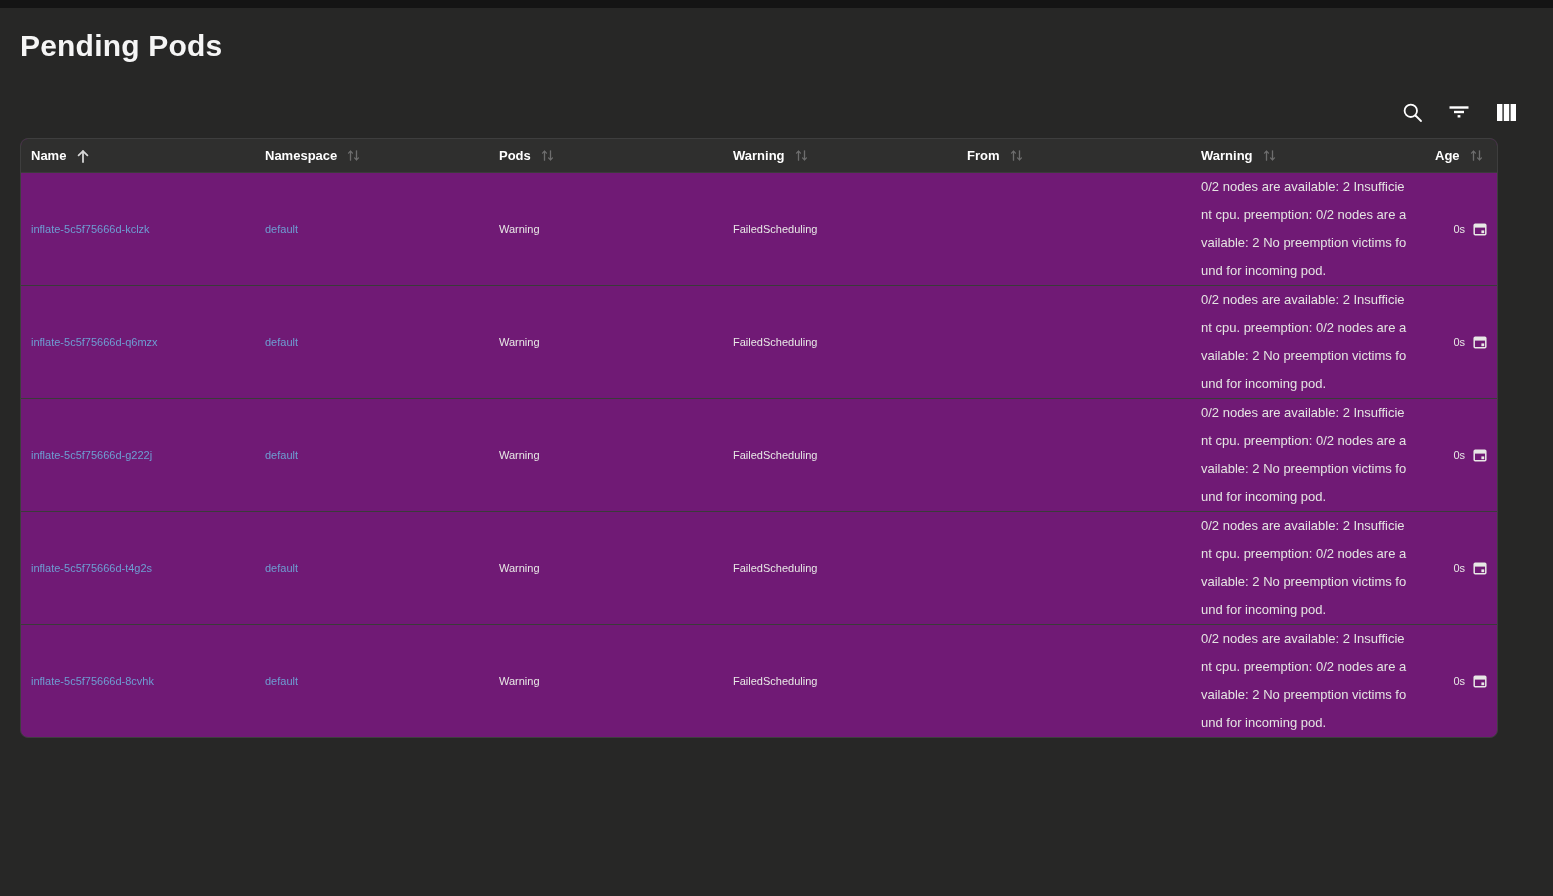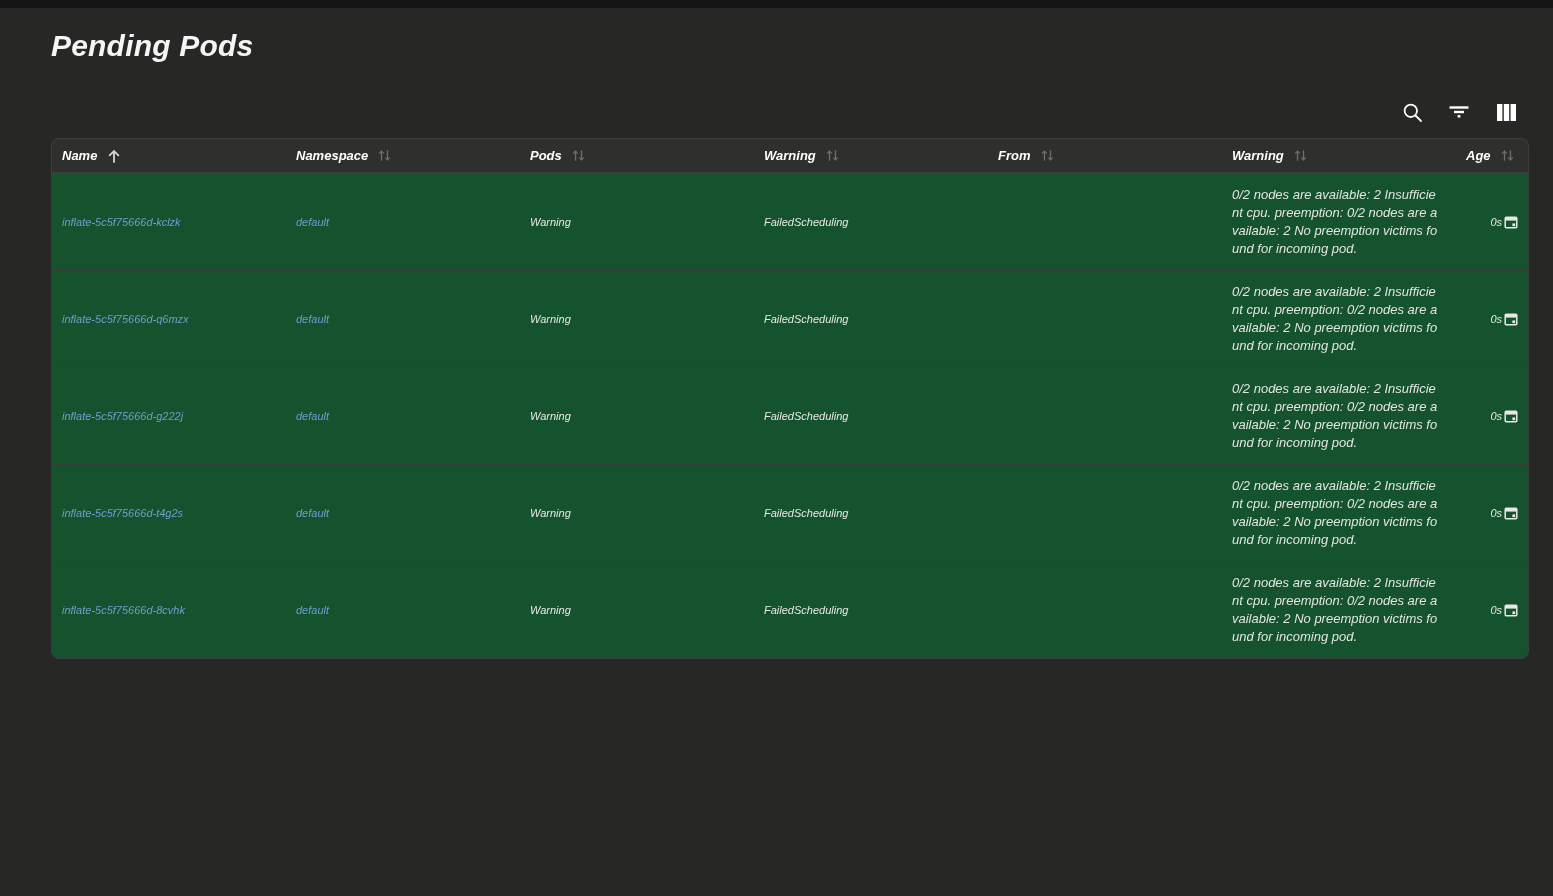--- a/index.html
+++ b/index.html
@@ -3,21 +3,21 @@
 <meta charset="utf-8">
 <style>
   * { box-sizing: border-box; margin: 0; padding: 0; }
   html, body { width: 1553px; height: 896px; overflow: hidden; }
   body {
     background: #272726;
     font-family: "Liberation Sans", sans-serif;
     -webkit-font-smoothing: antialiased;
   }
   .topbar { height: 8px; background: #141414; }
-  .page { padding: 0 35px 0 51px; font-style: italic; }
+  .page { padding: 0 35px 0 20px; }
   .page-title {
     color: #f5f5f5;
     font-size: 30px;
     font-weight: 600;
     letter-spacing: 0.2px;
     margin-top: 21px;
   }
   .toolbar {
     display: flex;
     justify-content: flex-end;
@@ -32,21 +32,21 @@
     padding: 0;
     width: 24px; height: 24px;
     display: flex; align-items: center; justify-content: center;
     cursor: pointer;
   }
   .table {
     margin-top: 14px;
     width: 1478px;
     border: 1px solid #3e3e3e;
     border-radius: 8px;
-    background: #14532d;
+    background: #701a75;
     overflow: hidden;
   }
   .thead {
     display: grid;
     grid-template-columns: repeat(6, 234px) 1fr;
     background: #2f2f2e;
     height: 34px;
     align-items: center;
     border-bottom: 1px solid #3b3b3a;
   }
@@ -73,30 +73,30 @@
     font-size: 11px;
     color: #e8e8e6;
   }
   .td a {
     color: #6e9ed3;
     text-decoration: none;
     cursor: pointer;
   }
   .td.message {
     font-size: 13px;
-    line-height: 18px;
+    line-height: 28px;
     color: #e4e4e2;
     padding-right: 14px;
     word-break: break-all;
   }
   .td.age {
     display: flex;
     align-items: center;
     justify-content: flex-end;
-    gap: 1px;
+    gap: 7px;
     padding-right: 9px;
     padding-left: 0;
   }
   .sort-glyph { display: inline-flex; align-items: center; }
   svg { display: block; }
 </style>
 </head>
 <body>
 
 <div class="topbar"></div>

